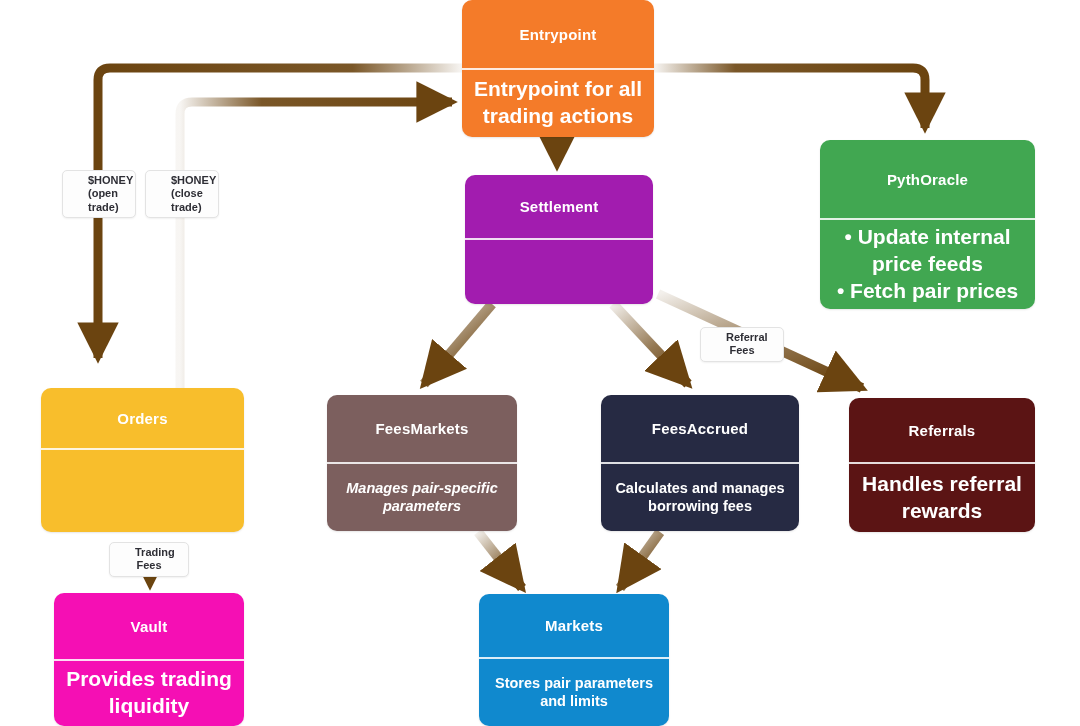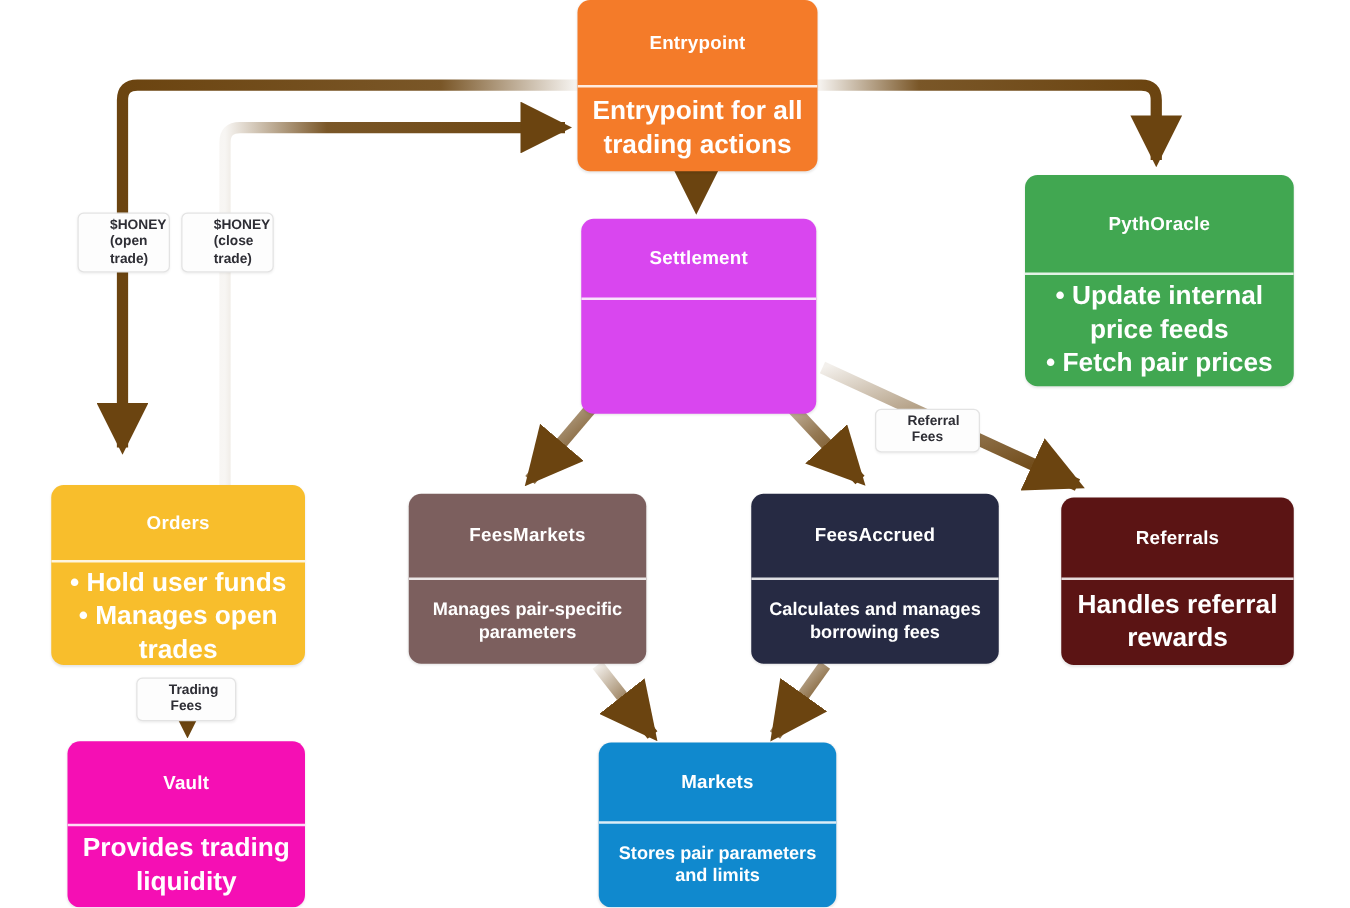--- a/index.html
+++ b/index.html
@@ -142,60 +142,53 @@
     <path d="M 660 532 L 620 588" fill="none" stroke="url(#gradDiag)" stroke-width="10" stroke-linecap="butt" marker-end="url(#arrowSolid)"></path>
   </svg>
 
   <div class="node" style="left:462px; top:0px; width:192px; height:137px; background:#F47B29;">
     <div class="title" style="height:68px;">Entrypoint</div>
     <div class="divider"></div>
     <div class="body" style="white-space: pre-line;">Entrypoint for all
 trading actions</div>
   </div>
 
-  <div class="node" style="left:465px; top:175px; width:188px; height:156px; background:#d946ef;">
+  <div class="node" style="left:465px; top:175px; width:188px; height:129px; background:#a21caf;">
     <div class="title" style="height:63px;">Settlement</div>
     <div class="divider"></div>
   </div>
 
   <div class="node" style="left:820px; top:140px; width:215px; height:169px; background:#41A751;">
     <div class="title" style="height:78px;">PythOracle</div>
     <div class="divider"></div>
     <div class="body">
       <ul>
         <li>Update internal
 price feeds</li>
         <li>Fetch pair prices</li>
       </ul>
     </div>
   </div>
 
   <div class="node" style="left:41px; top:388px; width:203px; height:144px; background:#F8BE2C;">
     <div class="title" style="height:60px;">Orders</div>
     <div class="divider"></div>
-    <div class="body">
-      <ul>
-        <li>Hold user funds</li>
-        <li>Manages open trades
-&amp; limit orders</li>
-      </ul>
-    </div>
   </div>
 
   <div class="node" style="left:54px; top:593px; width:190px; height:133px; background:#F50FB4;">
     <div class="title" style="height:66px;">Vault</div>
     <div class="divider"></div>
     <div class="body" style="white-space: pre-line;">Provides trading
 liquidity</div>
   </div>
 
   <div class="node" style="left:327px; top:395px; width:190px; height:136px; background:#7C5F5E;">
     <div class="title" style="height:67px;">FeesMarkets</div>
     <div class="divider"></div>
-    <div class="body" style="font-size: 14.5px; white-space: pre-line;">Manages pair-specific
+    <div class="body" style="font-size: 14.5px; white-space: pre-line; font-style: italic;">Manages pair-specific
 parameters</div>
   </div>
 
   <div class="node" style="left:601px; top:395px; width:198px; height:136px; background:#262A43;">
     <div class="title" style="height:67px;">FeesAccrued</div>
     <div class="divider"></div>
     <div class="body" style="font-size: 14.5px; white-space: pre-line;">Calculates and manages
 borrowing fees</div>
   </div>
 

